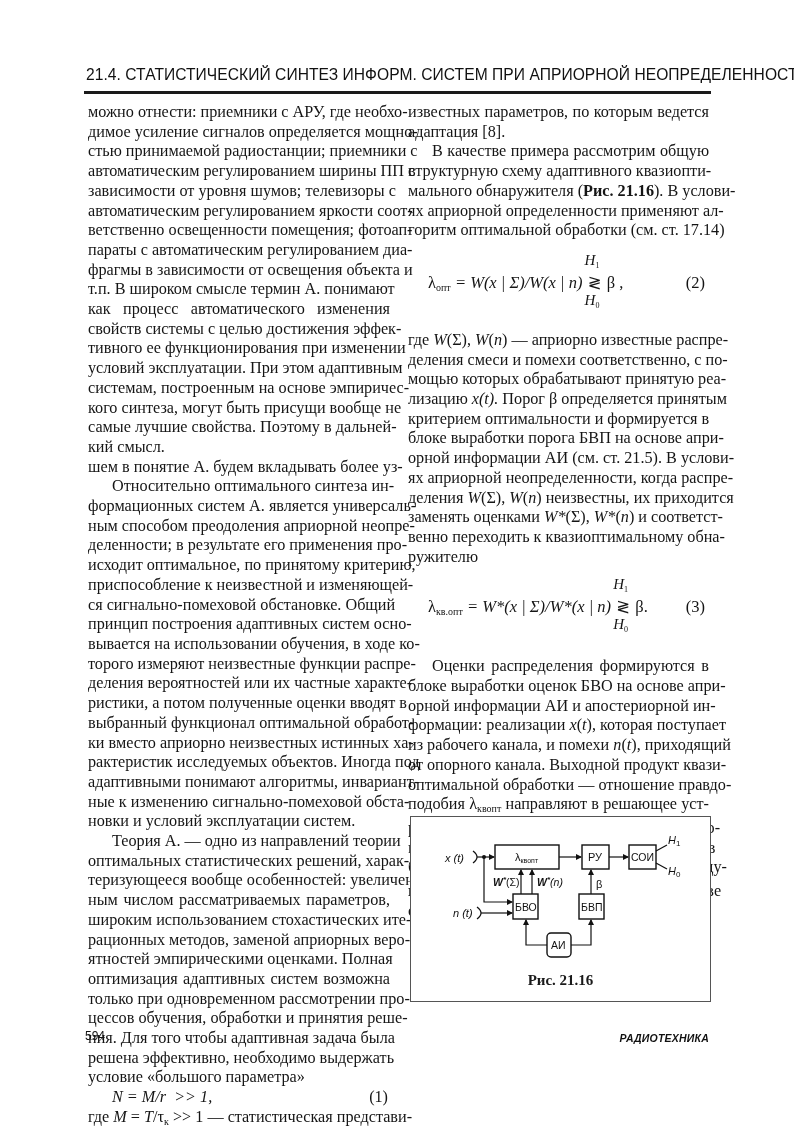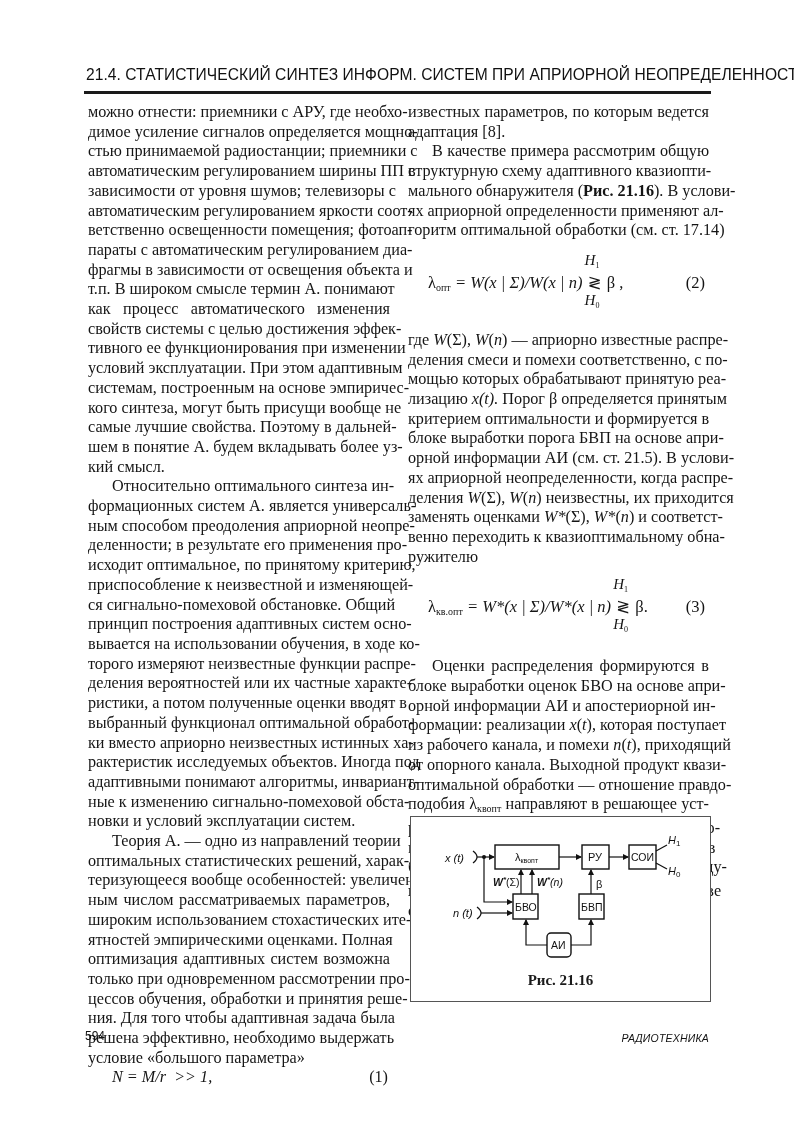--- a/index.html
+++ b/index.html
@@ -21,21 +21,21 @@
   .formula .rel .top { position:absolute; left:-2px; top:-22px; font-style:italic; font-size:15px; }
   .formula .rel .bot { position:absolute; left:-2px; top:18px; font-style:italic; font-size:15px; }
   .formula .rel .top sub, .formula .rel .bot sub { font-size:8px; font-style:normal; }
   i { font-style:italic; }
   b { font-weight:bold; }
   sub { font-size:10px; vertical-align:-3px; }
   .figure { position:absolute; left:410px; top:816px; width:299px; height:184px; border:1px solid #555; background:#fff; }
   .figure svg { position:absolute; left:0; top:0; }
   .fig-caption { position:absolute; left:0; width:299px; top:155px; text-align:center; font-family:"Liberation Serif", serif; font-weight:bold; font-size:15px; }
   .footer-page { position:absolute; left:85px; top:1029px; font-family:"Liberation Sans", sans-serif; font-size:12px; color:#111; }
-  .footer-journal { position:absolute; right:85px; top:1032px; font-family:"Liberation Sans", sans-serif; font-size:10.5px; font-style:italic; font-weight:normal; color:#111; letter-spacing:0.2px; }
+  .footer-journal { position:absolute; right:85px; top:1032px; font-family:"Liberation Sans", sans-serif; font-size:10.5px; font-style:italic; font-weight:bold; color:#111; letter-spacing:0.2px; }
   .d-text { font-family:"Liberation Sans", sans-serif; fill:#111; }
 </style>
 </head>
 <body>
 
 <div class="header">
   <div class="header-title">21.4. СТАТИСТИЧЕСКИЙ СИНТЕЗ ИНФОРМ. СИСТЕМ ПРИ АПРИОРНОЙ НЕОПРЕДЕЛЕННОСТИ</div>
   <div class="header-rule"></div>
 </div>
 
@@ -51,22 +51,22 @@
       <span class="ln">параты с автоматическим регулированием диа-</span>
       <span class="ln">фрагмы в зависимости от освещения объекта и</span>
       <span class="ln">т.п. В широком смысле термин А. понимают</span>
       <span class="ln">как процесс автоматического изменения</span>
       <span class="ln">свойств системы с целью достижения эффек-</span>
       <span class="ln">тивного ее функционирования при изменении</span>
       <span class="ln">условий эксплуатации. При этом адаптивным</span>
       <span class="ln">системам, построенным на основе эмпиричес-</span>
       <span class="ln">кого синтеза, могут быть присущи вообще не</span>
       <span class="ln">самые лучшие свойства. Поэтому в дальней-</span>
+      <span class="ln last">кий смысл.</span>
       <span class="ln">шем в понятие А. будем вкладывать более уз-</span>
-      <span class="ln last">кий смысл.</span>
     </p>
   <p id="lp2">
       <span class="ln ind">Относительно оптимального синтеза ин-</span>
       <span class="ln">формационных систем А. является универсаль-</span>
       <span class="ln">ным способом преодоления априорной неопре-</span>
       <span class="ln">деленности; в результате его применения про-</span>
       <span class="ln">исходит оптимальное, по принятому критерию,</span>
       <span class="ln">приспособление к неизвестной и изменяющей-</span>
       <span class="ln">ся сигнально-помеховой обстановке. Общий</span>
       <span class="ln">принцип построения адаптивных систем осно-</span>
@@ -80,32 +80,37 @@
       <span class="ln">адаптивными понимают алгоритмы, инвариант-</span>
       <span class="ln">ные к изменению сигнально-помеховой обста-</span>
       <span class="ln last">новки и условий эксплуатации систем.</span>
     </p>
   <p id="lp3">
       <span class="ln ind">Теория А. — одно из направлений теории</span>
       <span class="ln">оптимальных статистических решений, харак-</span>
       <span class="ln">теризующееся вообще особенностей: увеличен-</span>
       <span class="ln">ным числом рассматриваемых параметров,</span>
       <span class="ln">широким использованием стохастических ите-</span>
+      <span class="ln">рационных методов, заменой априорных веро-</span>
       <span class="ln">ятностей эмпирическими оценками. Полная</span>
       <span class="ln">оптимизация адаптивных систем возможна</span>
       <span class="ln">только при одновременном рассмотрении про-</span>
       <span class="ln">цессов обучения, обработки и принятия реше-</span>
       <span class="ln">ния. Для того чтобы адаптивная задача была</span>
       <span class="ln">решена эффективно, необходимо выдержать</span>
       <span class="ln last">условие «большого параметра»</span>
     </p>
   <div style="position:relative;height:19.7px;">
     <span style="position:absolute;left:24px;font-style:italic;white-space:pre;">N = M/r  &gt;&gt; 1,</span>
     <span style="position:absolute;right:2px;">(1)</span>
   </div>
+  <p>
+    <span class="ln"><span>где </span><i>M</i><span> = </span><i>T</i><span>/τ</span><sub>к</sub><span> &gt;&gt; 1 — статистическая представи-</span></span>
+
+  </p>
 </div>
 
 <div class="col col-right">
   <p id="rp1">
       <span class="ln">известных параметров, по которым ведется</span>
       <span class="ln last">адаптация [8].</span>
     </p>
   <p>
     <span class="ln ind">В качестве примера рассмотрим общую</span>
     <span class="ln">структурную схему адаптивного квазиопти-</span>

